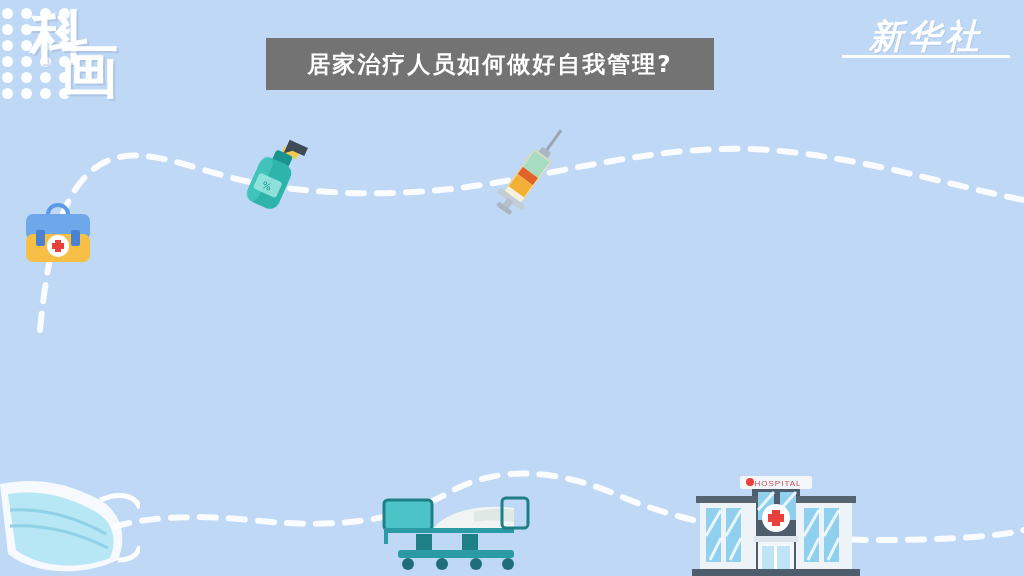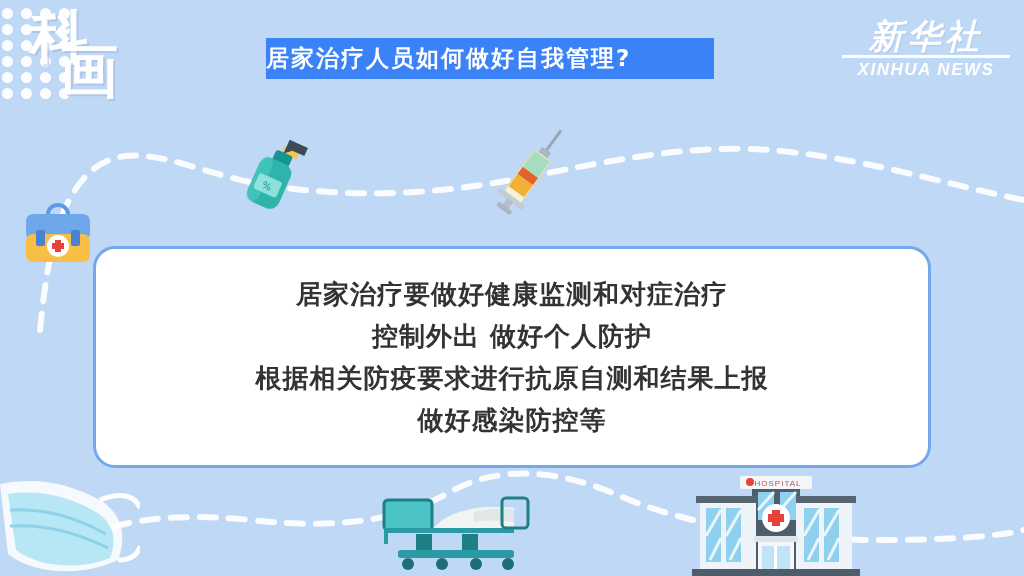--- a/index.html
+++ b/index.html
@@ -55,24 +55,25 @@
     text-shadow: 2px 2px 0 rgba(150,175,215,.45);
     user-select: none;
   }
   .kehua-logo .k1 { position: absolute; left: 0;  top: 0;  }
   .kehua-logo .k2 { position: absolute; left: 30px; top: 34px; }
 
   
   .title-banner {
     position: absolute;
     left: 266px; top: 38px;
-    width: 448px; height: 41px;
-    background: #3b82f6;
+    width: 448px; height: 52px;
+    background: #737373;
     display: flex;
     align-items: center;
+    justify-content: center;
   }
   .title-banner .title-text {
     color: #ffffff;
     font-size: 23px;
     font-weight: 700;
     letter-spacing: 2px;
     font-family: "DejaVu Sans", sans-serif;
     white-space: nowrap;
   }
 
@@ -188,21 +189,20 @@
     <span class="k2">画</span>
   </div>
 
   <div class="title-banner">
     <span class="title-text">居家治疗人员如何做好自我管理?</span>
   </div>
 
   <div class="xinhua">
     <div class="cn">新华社</div>
     <div class="rule"></div>
-    <div class="en">XINHUA NEWS</div>
   </div>
 
   <svg class="ill" id="spray-bottle" width="92" height="96" viewBox="0 0 92 96" xmlns="http://www.w3.org/2000/svg">
     <g transform="rotate(24 46 48)">
       <path d="M46 22 h16 v7 h-9 l-2 6 h-5 z" fill="#f2c94c"></path>
       <path d="M48 14 h20 v9 h-13 l-7 6 z" fill="#3f4a57"></path>
       <rect x="40" y="28" width="18" height="12" rx="3" fill="#17948f"></rect>
       <rect x="30" y="38" width="34" height="48" rx="10" fill="#2fb4ab"></rect>
       <rect x="30" y="38" width="13" height="48" rx="9" fill="#4fd0c7" opacity=".55"></rect>
       <rect x="34" y="56" width="25" height="17" rx="3" fill="#9fe8e2" opacity=".85"></rect>
@@ -291,20 +291,14 @@
     </g>
     <circle cx="88" cy="48" r="14" fill="#ffffff"></circle>
     <path d="M84 40 h8 v4 h4 v8 h-4 v4 h-8 v-4 h-4 v-8 h4 z" fill="#e8413c"></path>
     <rect x="70" y="70" width="36" height="29" fill="#f4f7fa"></rect>
     <rect x="74" y="76" width="28" height="23" fill="#bfe4f6"></rect>
     <rect x="86" y="76" width="3" height="23" fill="#ffffff"></rect>
     <rect x="66" y="66" width="44" height="6" fill="#dce5ec"></rect>
     <rect x="4" y="99" width="168" height="7" fill="#4e5d6b"></rect>
   </svg>
 
-  <div class="main-card">
-    <div class="line">居家治疗要做好健康监测和对症治疗</div>
-    <div class="line">控制外出 做好个人防护</div>
-    <div class="line">根据相关防疫要求进行抗原自测和结果上报</div>
-    <div class="line">做好感染防控等</div>
-  </div>
 
 </div>
 
 </body></html>

